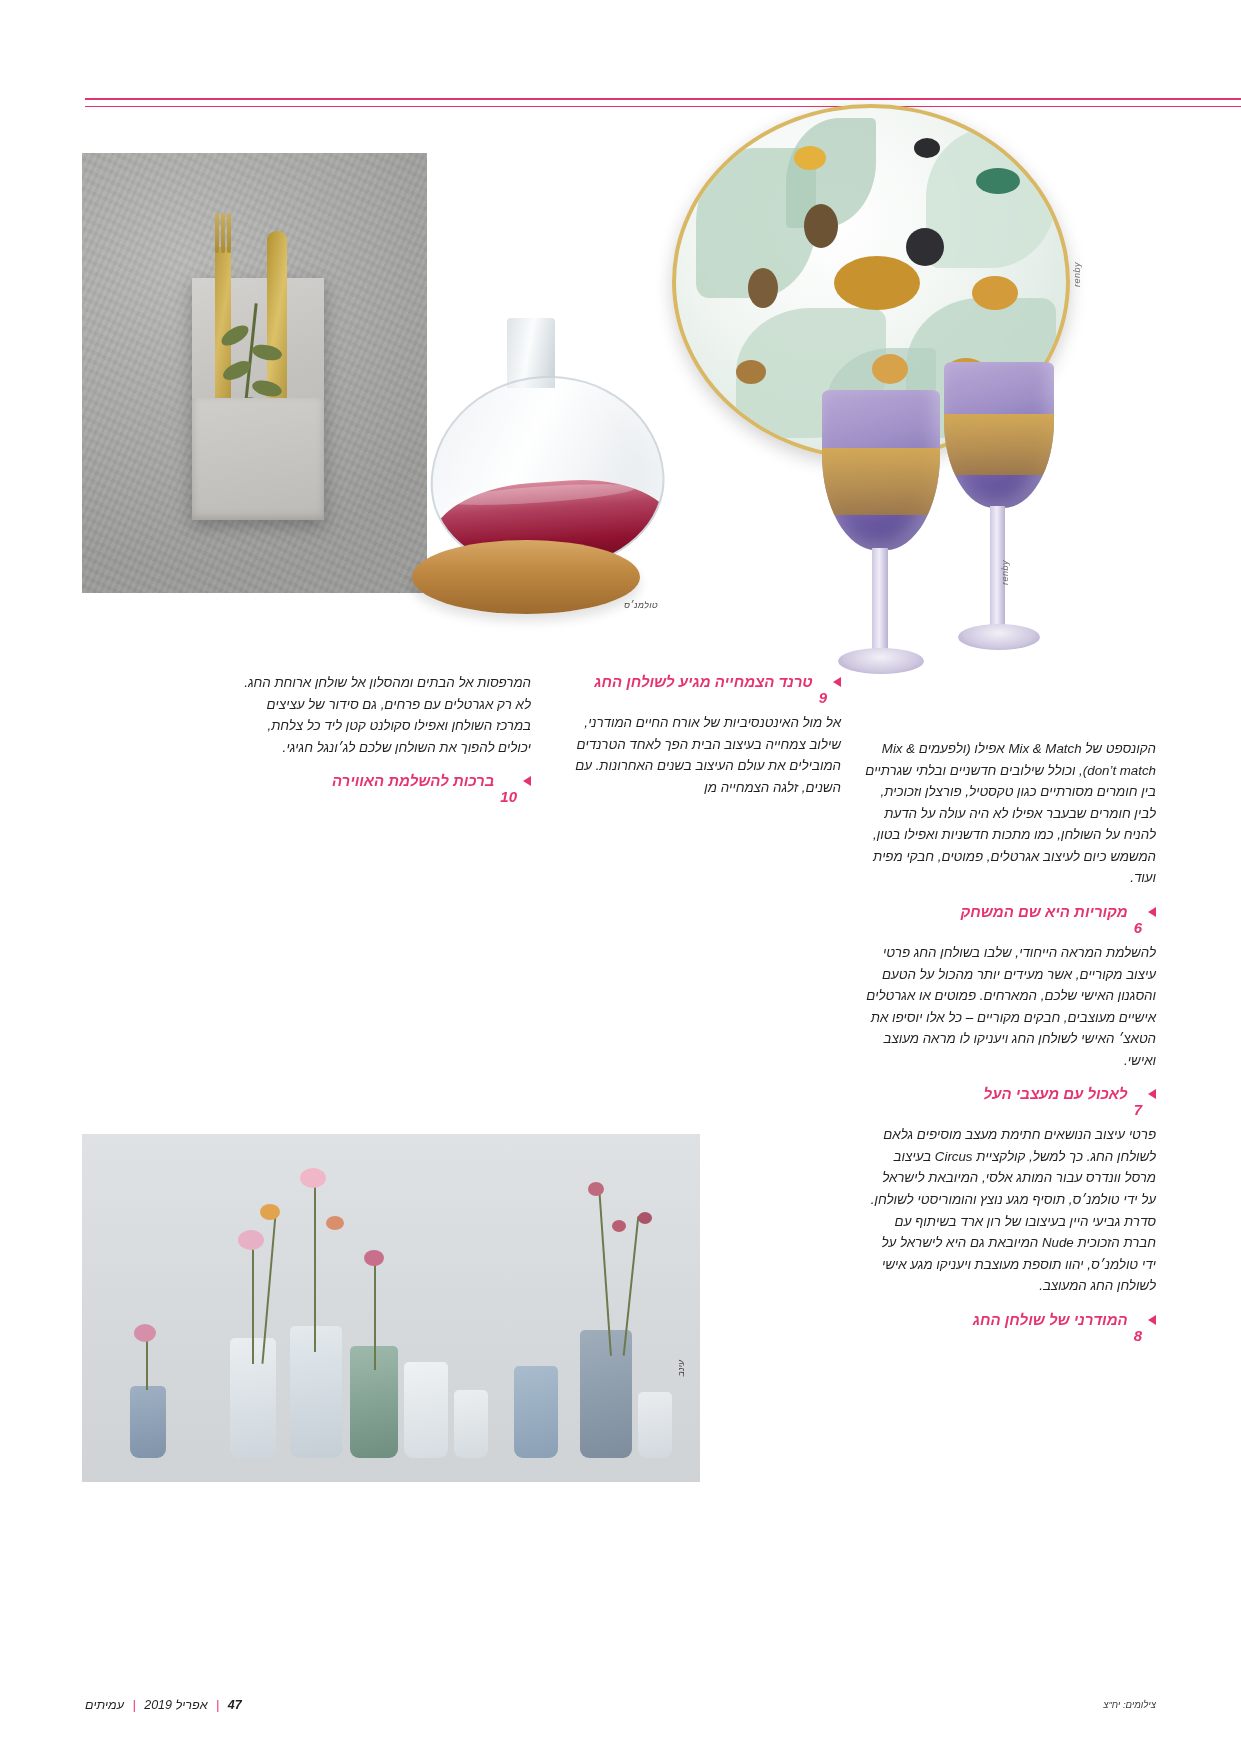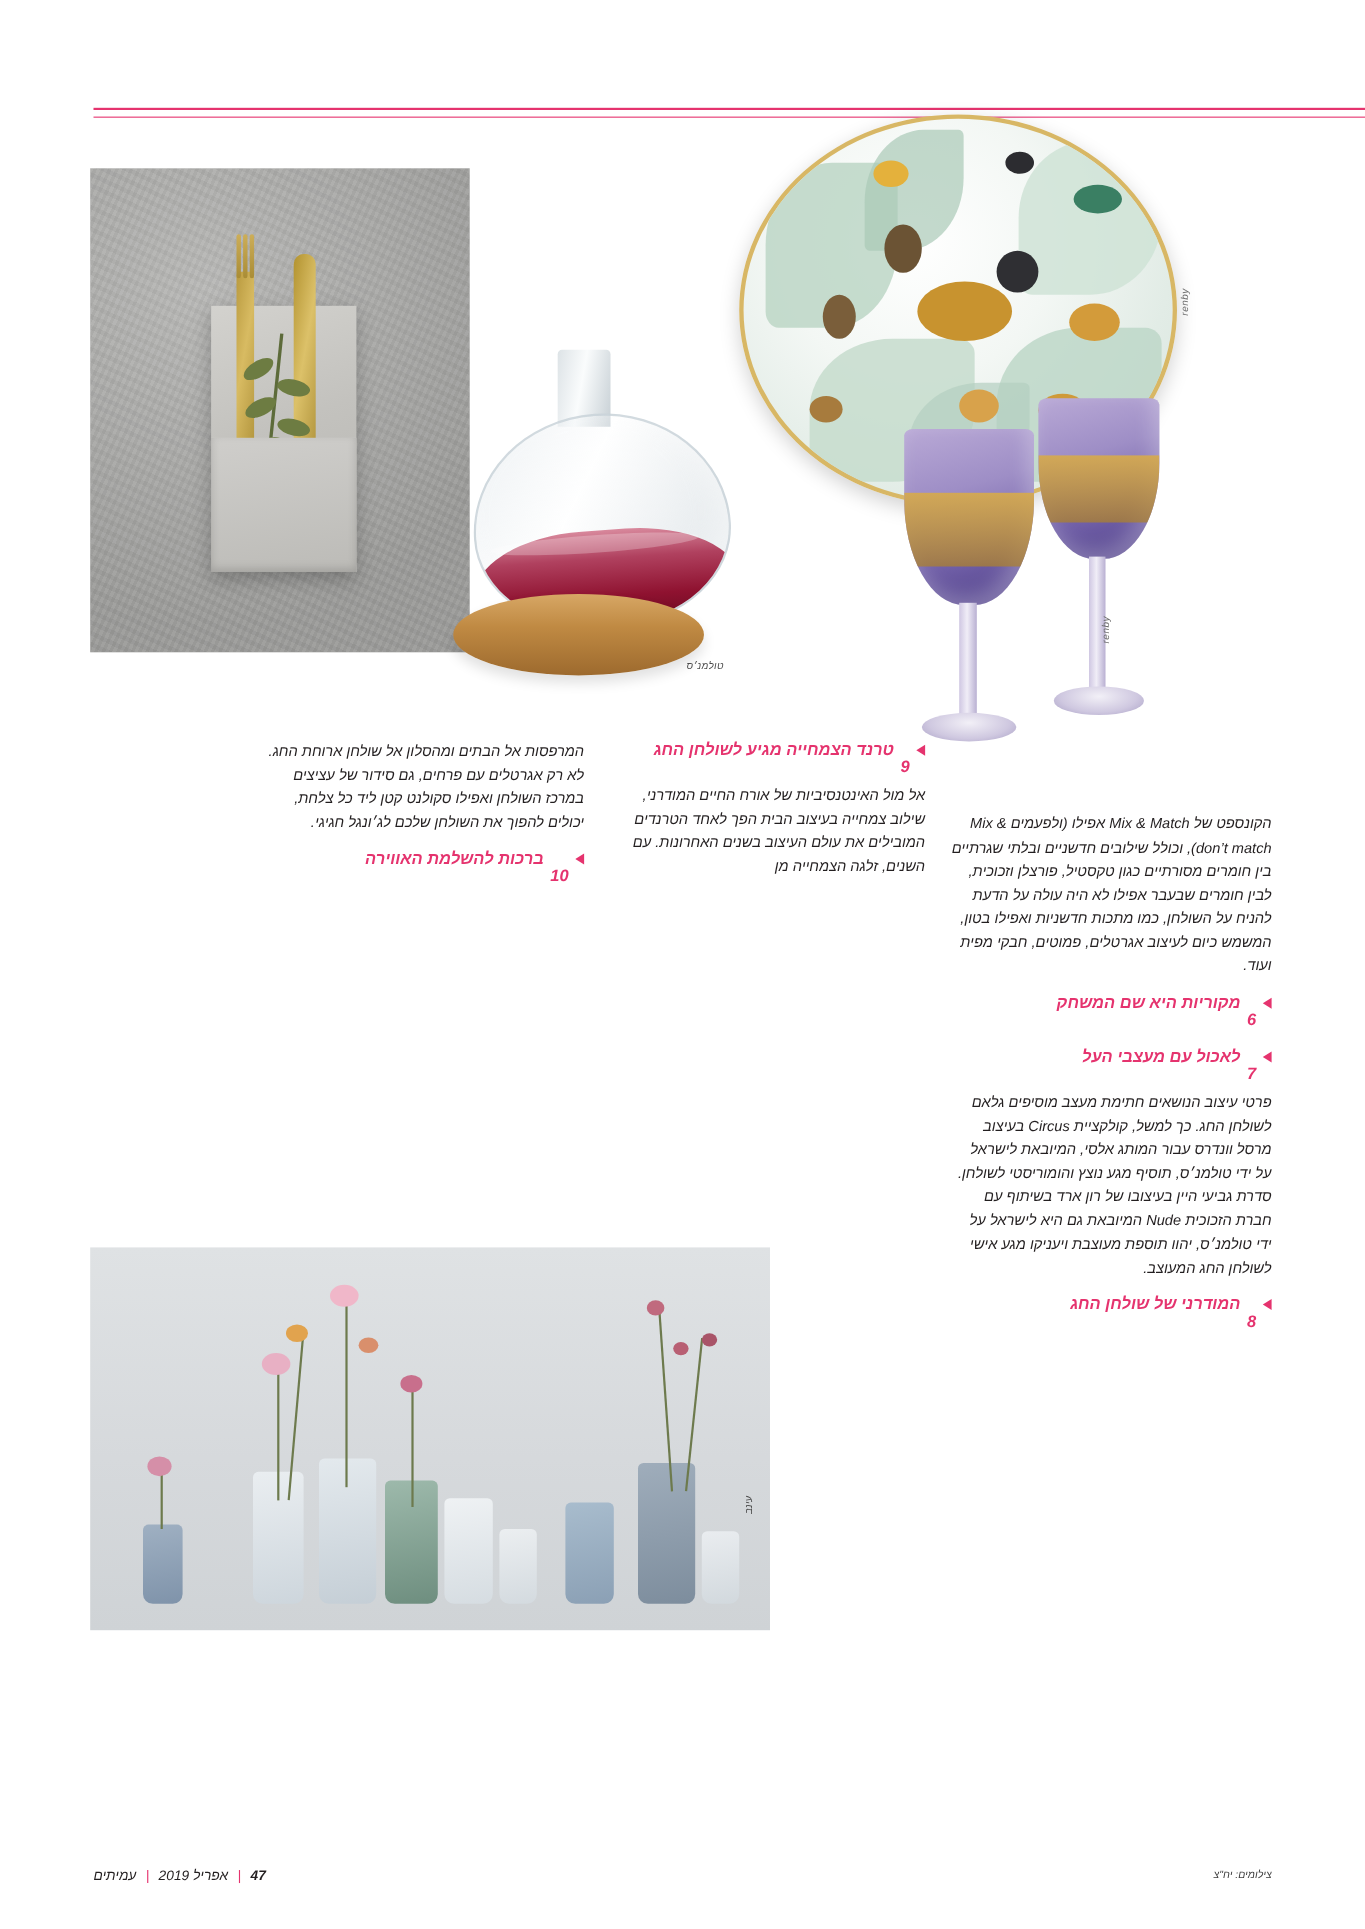--- a/index.html
+++ b/index.html
@@ -251,20 +251,21 @@
     <div class="block">
       <p>הקונספט של Mix &amp; Match אפילו (ולפעמים Mix &amp; don’t match), וכולל שילובים חדשניים ובלתי שגרתיים בין חומרים מסורתיים כגון טקסטיל, פורצלן וזכוכית, לבין חומרים שבעבר אפילו לא היה עולה על הדעת להניח על השולחן, כמו מתכות חדשניות ואפילו בטון, המשמש כיום לעיצוב אגרטלים, פמוטים, חבקי מפית ועוד.</p>
     </div>
 
     <div class="block">
       <div class="head">
         <span class="bullet"></span>
         <span class="num">6</span>
         <span>מקוריות היא שם המשחק</span>
       </div>
+      <p>להשלמת המראה הייחודי, שלבו בשולחן החג פרטי עיצוב מקוריים, אשר מעידים יותר מהכול על הטעם והסגנון האישי שלכם, המארחים. פמוטים או אגרטלים אישיים מעוצבים, חבקים מקוריים – כל אלו יוסיפו את הטאצ׳ האישי לשולחן החג ויעניקו לו מראה מעוצב ואישי.</p>
     </div>
 
     <div class="block">
       <div class="head">
         <span class="bullet"></span>
         <span class="num">7</span>
         <span>לאכול עם מעצבי העל</span>
       </div>
       <p>פרטי עיצוב הנושאים חתימת מעצב מוסיפים גלאם לשולחן החג. כך למשל, קולקציית Circus בעיצוב מרסל וונדרס עבור המותג אלסי, המיובאת לישראל על ידי טולמנ׳ס, תוסיף מגע נוצץ והומוריסטי לשולחן. סדרת גביעי היין בעיצובו של רון ארד בשיתוף עם חברת הזכוכית Nude המיובאת גם היא לישראל על ידי טולמנ׳ס, יהוו תוספת מעוצבת ויעניקו מגע אישי לשולחן החג המעוצב.</p>
     </div>

